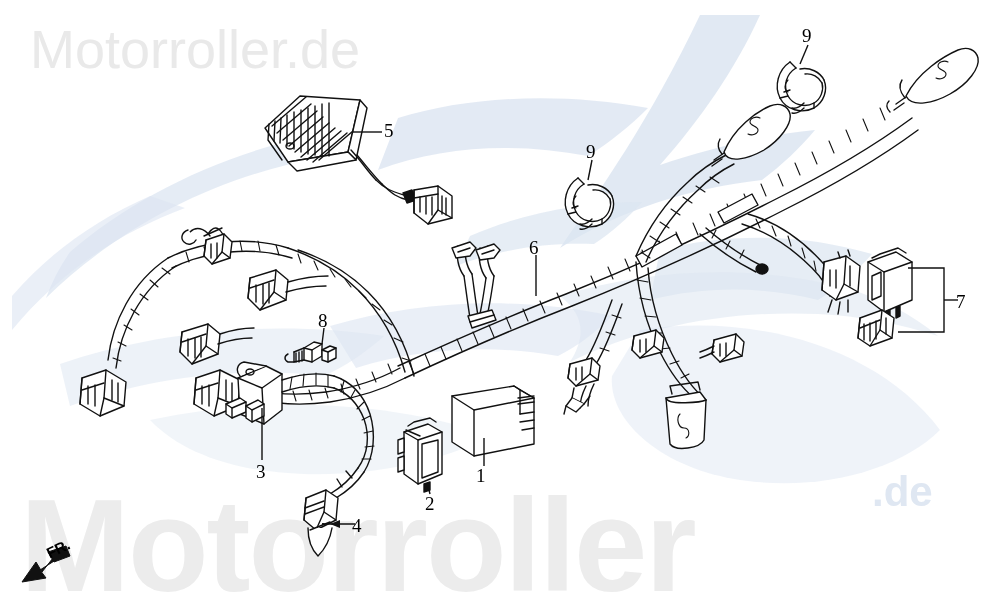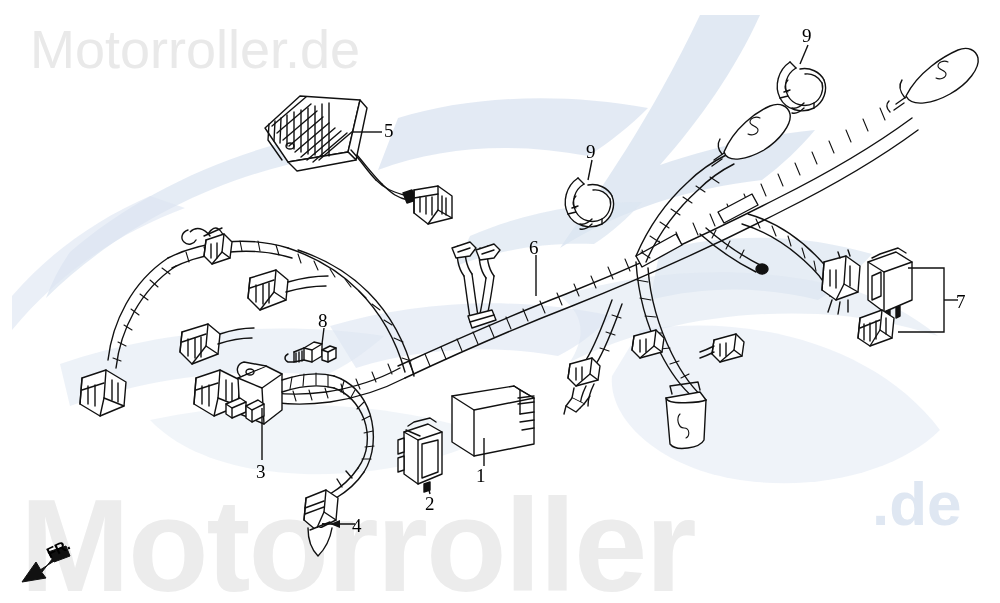--- a/index.html
+++ b/index.html
@@ -47,21 +47,21 @@
     color: #ececec;
     font-weight: 700;
     white-space: nowrap;
     letter-spacing: -2px;
     user-select: none;
   }
   .wm-de {
     position: absolute;
     left: 872px;
     top: 468px;
-    font-size: 62px;
+    font-size: 42px;
     font-family: "Liberation Sans", sans-serif;
     color: #dfe7f2;
     font-weight: 700;
     white-space: nowrap;
     user-select: none;
   }
   .label {
     position: absolute;
     font-family: "Liberation Serif", serif;
     font-size: 19px;

